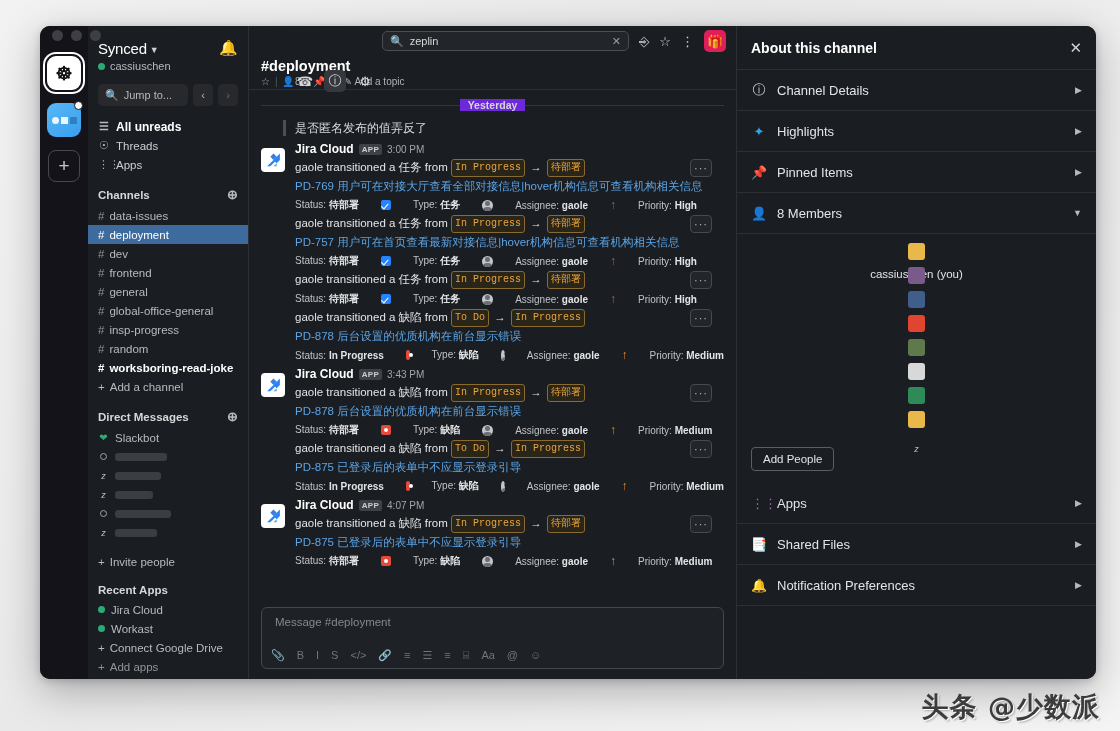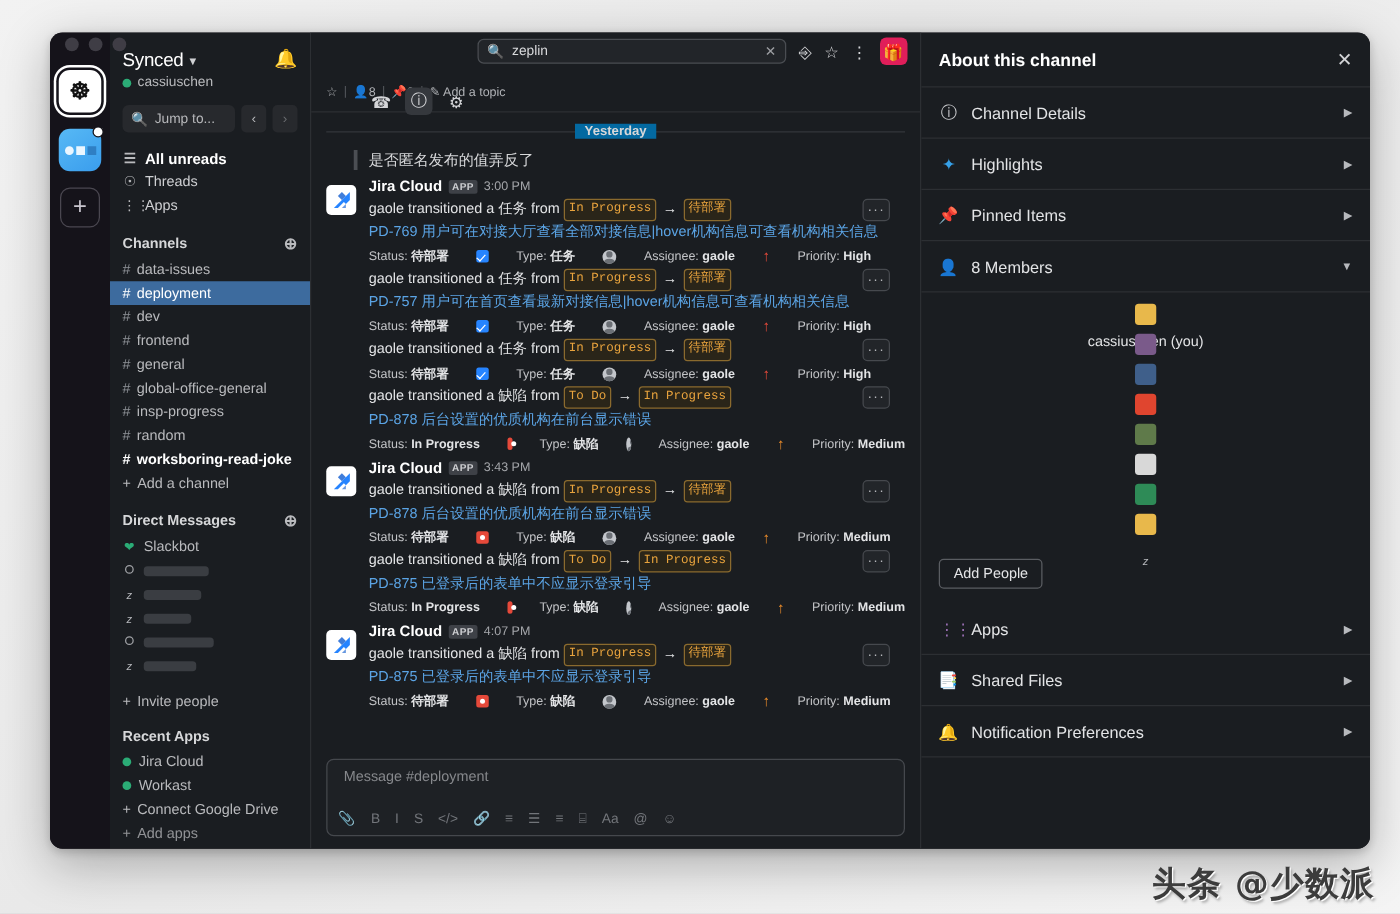--- a/index.html
+++ b/index.html
@@ -178,21 +178,21 @@
 
   #msgs { flex: 1 1 auto; overflow: hidden; position: relative; padding-bottom: 4px; }
   .daydiv {
     position: relative; height: 22px; margin: 4px 12px 0 12px;
     display: flex; align-items: center; justify-content: center;
   }
   .daydiv:before {
     content:''; position:absolute; left:0; right:0; top:50%; height:1px; background:#33363b;
   }
   .daydiv span {
-    position: relative; background: #0369a1; padding: 0 8px;
+    position: relative; background: #6d28d9; padding: 0 8px;
     color: #d6d7d9; font-size: 10.5px; font-weight: bold;
   }
   .quote {
     margin: 4px 12px 6px 34px; padding-left: 9px;
     border-left: 3px solid #4b4e53;
     color: #d8d9db; font-size: 12px; line-height: 16px;
   }
 
   .msg { position: relative; padding: 0 12px 0 12px; }
   .msg-head { display: flex; align-items: center; gap: 5px; padding-left: 34px; margin-top: 5px; }
@@ -461,20 +461,21 @@
         <span>zeplin</span>
         <span class="sx">✕</span>
       </div>
       <span class="topicon">⎆</span>
       <span class="topicon">☆</span>
       <span class="topicon">⋮</span>
       <span class="giftbtn">🎁</span>
     </div>
 
     <div id="chanhead">
+      <div class="title">#deployment</div>
       <div class="meta">
         <span>☆</span>
         <span class="sep">|</span>
         <span>👤<span>8</span></span>
         <span class="sep">|</span>
         <span>📌<span>0</span></span>
         <span class="sep">|</span>
         <span>✎ <span>Add a topic</span></span>
       </div>
     </div>

